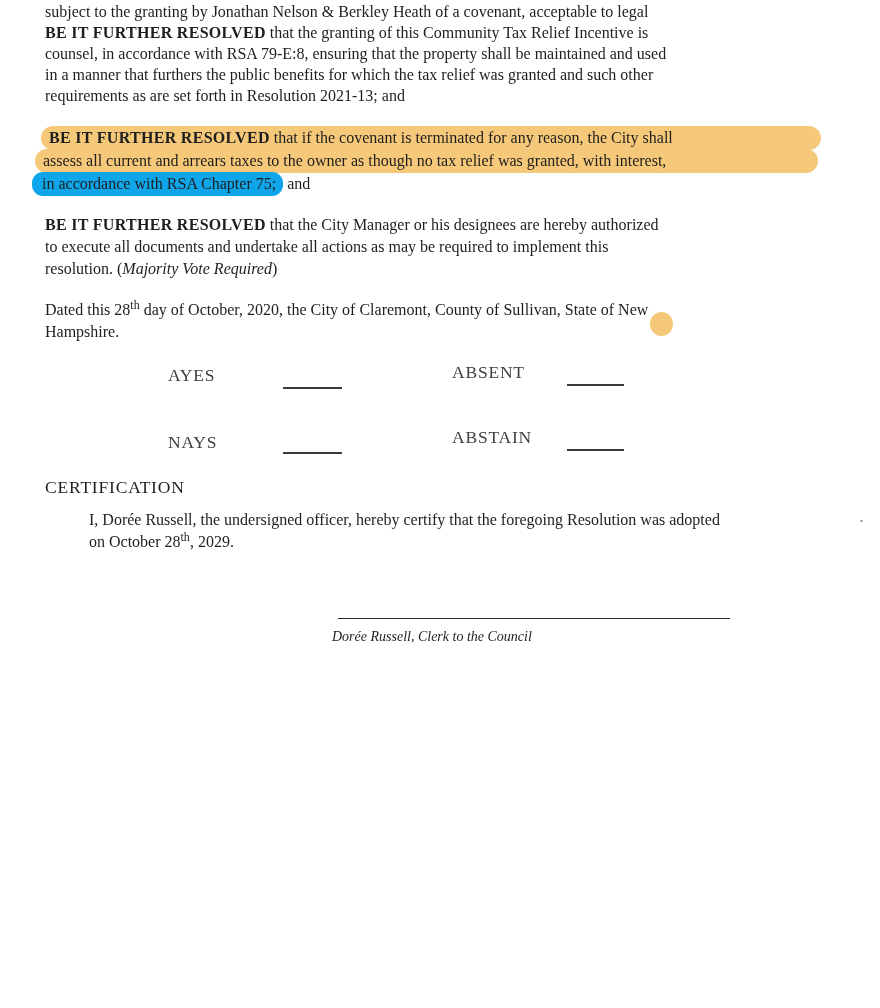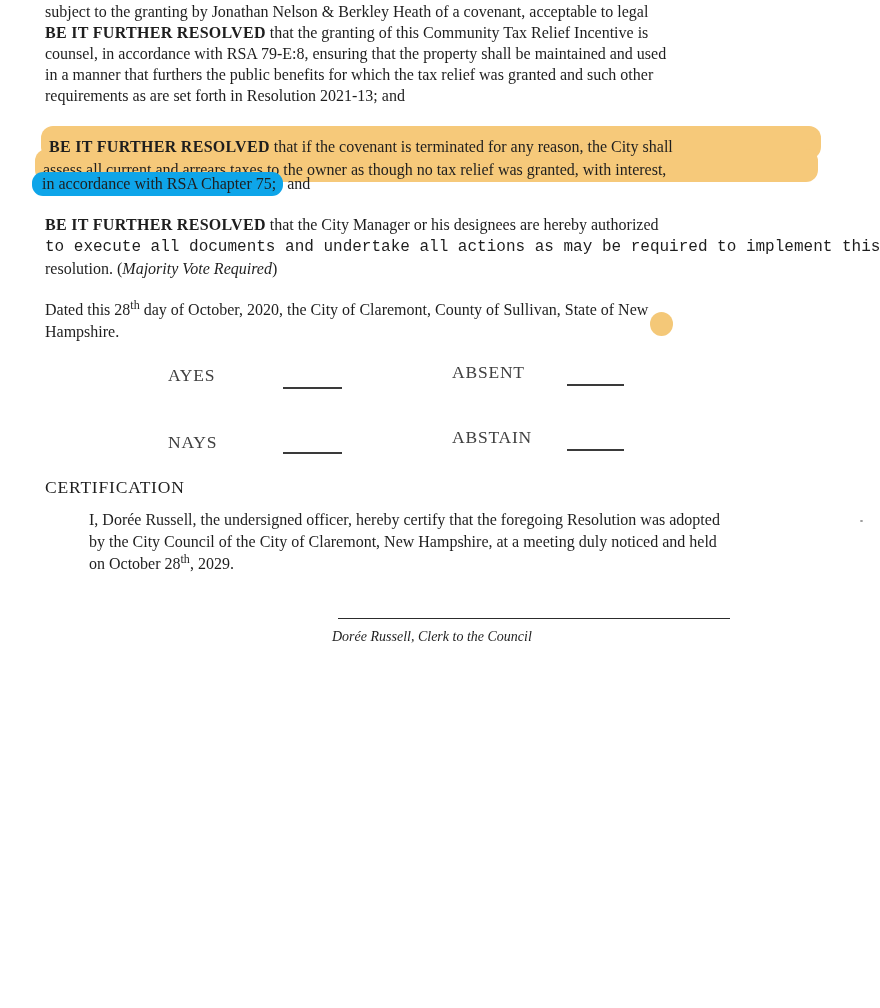--- a/index.html
+++ b/index.html
@@ -33,21 +33,21 @@
 
   
   .para { position: absolute; left: 45px; width: 772px; z-index: 2; }
 
   
   .hl-line { height: 23px; }
   .hl-block {
     display: block;
     background: #f6c97a;
     border-radius: 12px;
-    padding: 10px 8px 2px 8px;
+    padding: 1px 8px 2px 8px;
     height: 21px;
   }
   .hl-inline {
     display: inline-block;
     background: #0ea5e9;
     border-radius: 11px;
     padding: 1px 7px 2px 10px;
   }
 
   
@@ -136,21 +136,21 @@
   <div class="tline hl-line">
     <span class="hl-block" style="margin-left:-10px; margin-right:-1px;"><span>assess all current and arrears taxes to the owner as though no tax relief was granted, with interest,</span></span>
   </div>
   <div class="tline hl-line">
     <span class="hl-inline" style="margin-left:-13px;"><span>in accordance with RSA Chapter 75;</span></span><span> and</span>
   </div>
 </div>
 
 <div class="para" style="top: 214px;">
   <div class="tline" style="line-height:22px;"><span class="lead-bold">BE IT FURTHER RESOLVED</span><span> that the City Manager or his designees are hereby authorized</span></div>
-  <div class="tline" style="line-height:22px;font-family:Liberation Mono, monospace;">to execute all documents and undertake all actions as may be required to implement this</div>
+  <div class="tline" style="line-height:22px;">to execute all documents and undertake all actions as may be required to implement this</div>
   <div class="tline" style="line-height:22px;"><span>resolution. (</span><span class="ital">Majority Vote Required</span><span>)</span></div>
 </div>
 
 <div class="para" style="top: 299px;">
   <div class="tline" style="line-height:22px;"><span>Dated this 28</span><sup class="th">th</sup><span> day of October, 2020, the City of Claremont, County of Sullivan, State of New</span></div>
   <div class="tline" style="line-height:22px;">Hampshire.</div>
 </div>
 
 <div class="hl-dot"></div>
 
@@ -161,20 +161,19 @@
 
 <div class="vote-label" style="left:168px; top:432px;">NAYS</div>
 <div class="vote-blank" style="left:283px; top:452px; width:59px;"></div>
 <div class="vote-label" style="left:452px; top:427px;">ABSTAIN</div>
 <div class="vote-blank" style="left:567px; top:449px; width:57px;"></div>
 
 <div class="cert-heading" style="top:477px;">CERTIFICATION</div>
 
 <div class="para" style="top: 509px; margin-left: 44px;">
   <div class="tline" style="line-height:22px;">I, Dorée Russell, the undersigned officer, hereby certify that the foregoing Resolution was adopted</div>
-  <div class="tline" style="line-height:22px;">by the City Council of the City of Claremont, New Hampshire, at a meeting duly noticed and held</div>
   <div class="tline" style="line-height:22px;"><span>on October 28</span><sup class="th">th</sup><span>, 2029.</span></div>
 </div>
 
 <div class="sig-rule"></div>
 <div class="sig-name tline">Dorée Russell, Clerk to the Council</div>
 
 <div class="speck"></div>
 
 </body></html>

